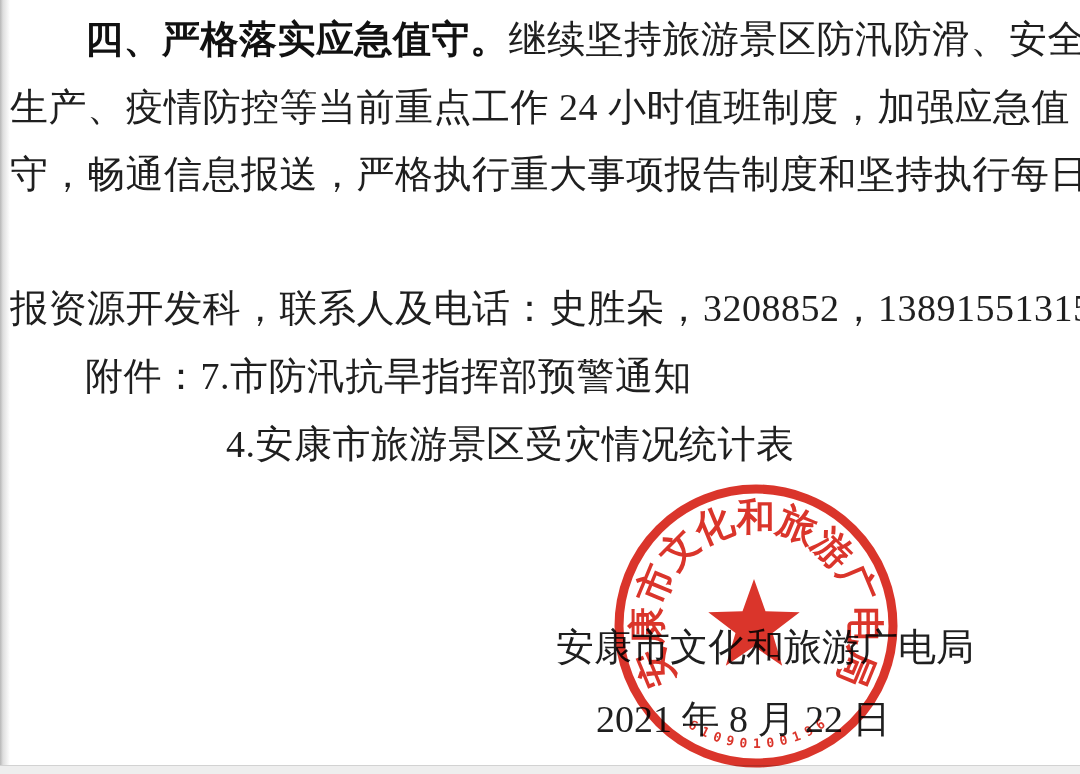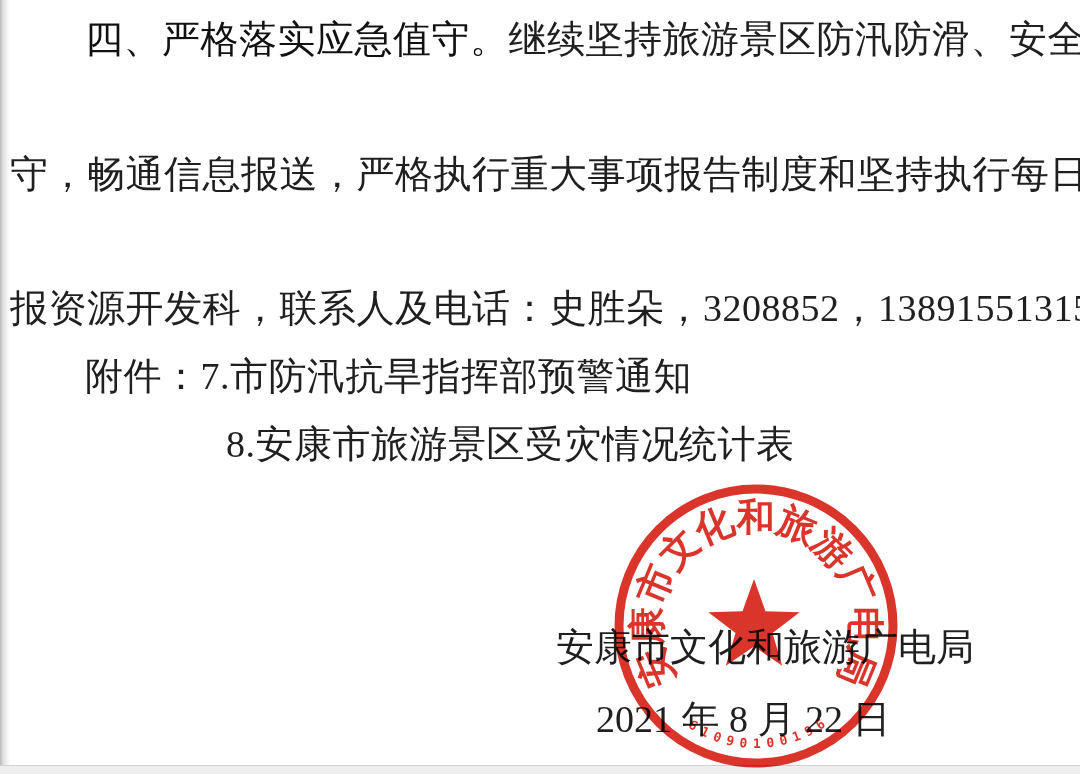--- a/index.html
+++ b/index.html
@@ -34,21 +34,21 @@
   }
   .body-line {
     position: absolute;
     white-space: nowrap;
     font-size: 38px;
     line-height: 46px;
     letter-spacing: 0.5px;
     color: #1f1f1f;
   }
   .bold-seg {
-    font-weight: 400;
+    font-weight: 700;
     color: #111111;
     text-align: center;
   }
   .signature-line {
     position: absolute;
     white-space: nowrap;
     font-size: 38px;
     line-height: 46px;
     color: #1f1f1f;
     z-index: 1;
@@ -81,28 +81,29 @@
 <body>
 
 <div class="page">
 
   <div class="edge-left"></div>
   <div class="edge-bottom"></div>
 
   <div class="body-line" style="left:85px; top:16px;">
     <span class="bold-seg">四、严格落实应急值守。</span><span>继续坚持旅游景区防汛防滑、安全</span>
   </div>
+  <div class="body-line" style="left:10px; top:84px;">生产、疫情防控等当前重点工作 24 小时值班制度，加强应急值</div>
   <div class="body-line" style="left:10px; top:151px;">守，畅通信息报送，严格执行重大事项报告制度和坚持执行每日</div>
   <div class="body-line" style="left:10px; top:285px;">报资源开发科，联系人及电话：史胜朵，3208852，13891551315。</div>
 
   <div class="body-line" style="left:85px; top:353px;">
     <span>附件：</span><span>7.市防汛抗旱指挥部预警通知</span>
   </div>
   <div class="body-line" style="left:226px; top:421px;">
-    <span>8.安康市旅游景区受灾情况统计表</span>
+    <span>4.安康市旅游景区受灾情况统计表</span>
   </div>
 
   <div class="signature-line" style="left:556px; top:624px;">安康市文化和旅游广电局</div>
   <div class="signature-line" style="left:596px; top:696px;">2021 年 8 月 22 日</div>
 
   <div class="seal-wrap">
     <svg width="294" height="294" viewBox="0 0 294 294" xmlns="http://www.w3.org/2000/svg">
       <defs>
         <path id="ringPath" d="M 67.4 201.1 A 96 96 0 1 1 224.6 201.1" fill="none"></path>
         <path id="serialPath" d="M 74.3 244.7 A 122 122 0 0 0 217.7 244.7" fill="none"></path>

